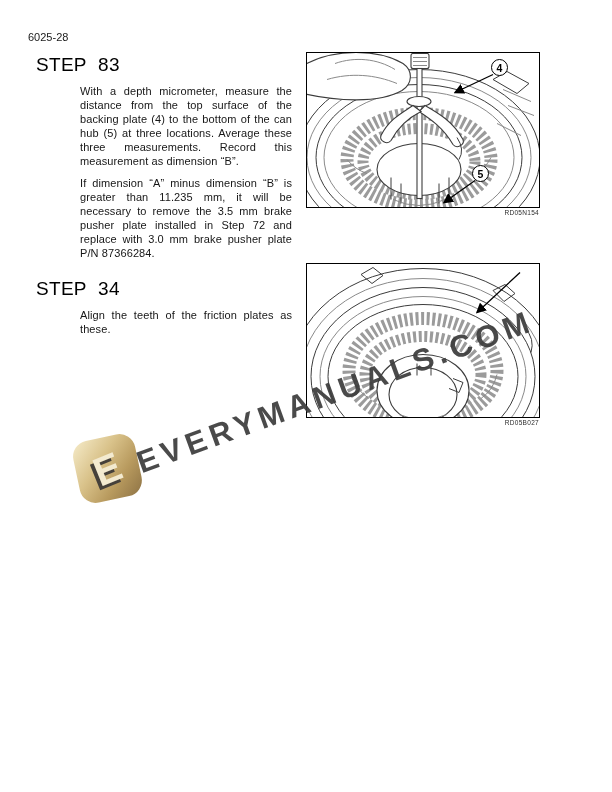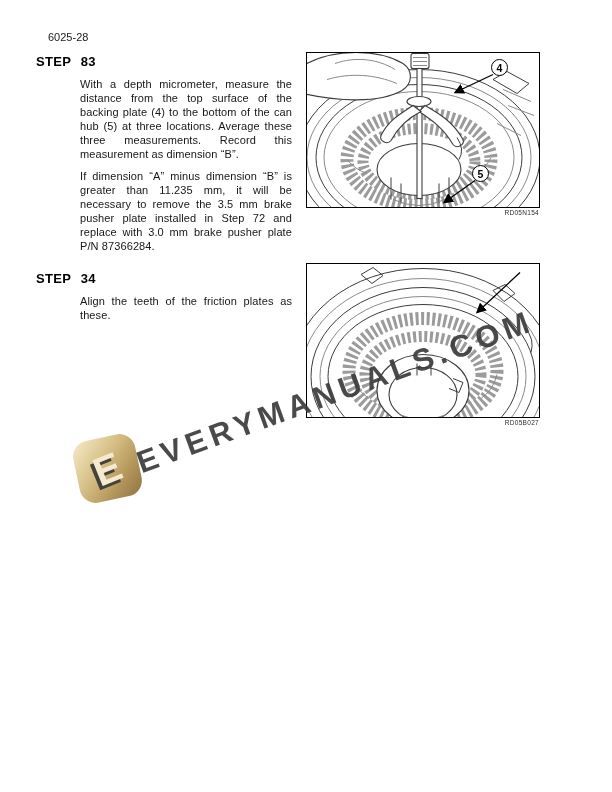--- a/index.html
+++ b/index.html
@@ -9,35 +9,35 @@
     position: relative;
     width: 612px;
     height: 792px;
     margin: 0 auto;
     background: #ffffff;
     overflow: hidden;
     color: #111;
   }
   .page-number {
     position: absolute;
-    left: 48px;
+    left: 28px;
     top: 31px;
     font-size: 11px;
     color: #1a1a1a;
     text-align: right;
   }
   .text-column {
     position: absolute;
     left: 36px;
     top: 44px;
     width: 256px;
   }
   .step-heading {
-    font-size: 13px;
-    font-weight: bold;
+    font-size: 19px;
+    font-weight: normal;
     color: #000;
     word-spacing: 6px;
     letter-spacing: 0.3px;
     margin-top: 10px;
   }
   .body-para {
     font-size: 11px;
     line-height: 14px;
     text-align: justify;
     color: #161616;

